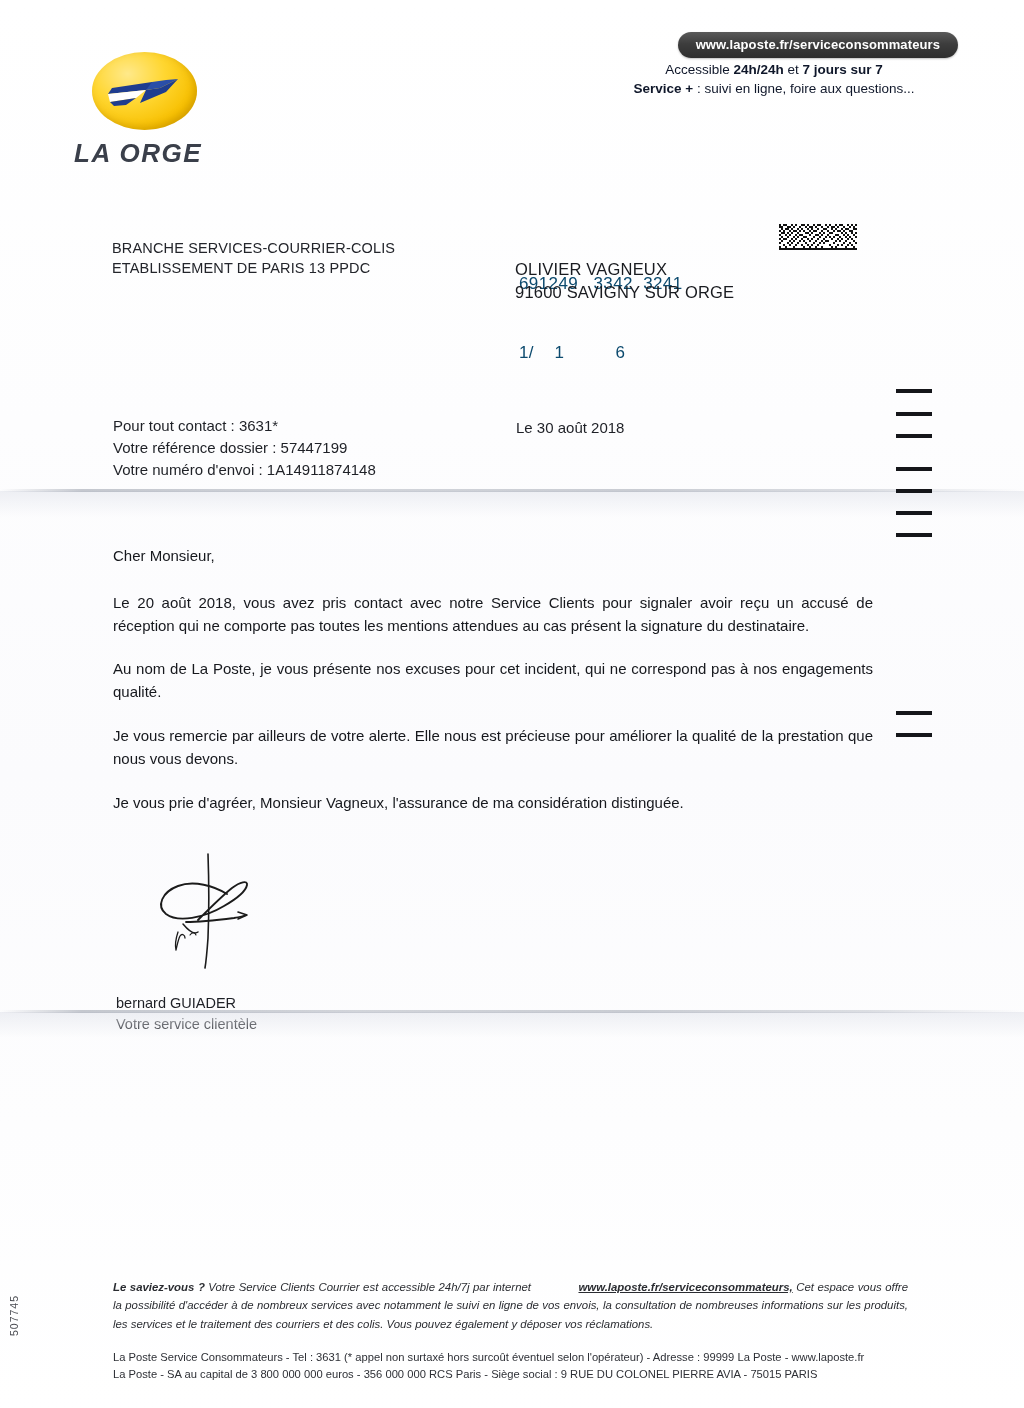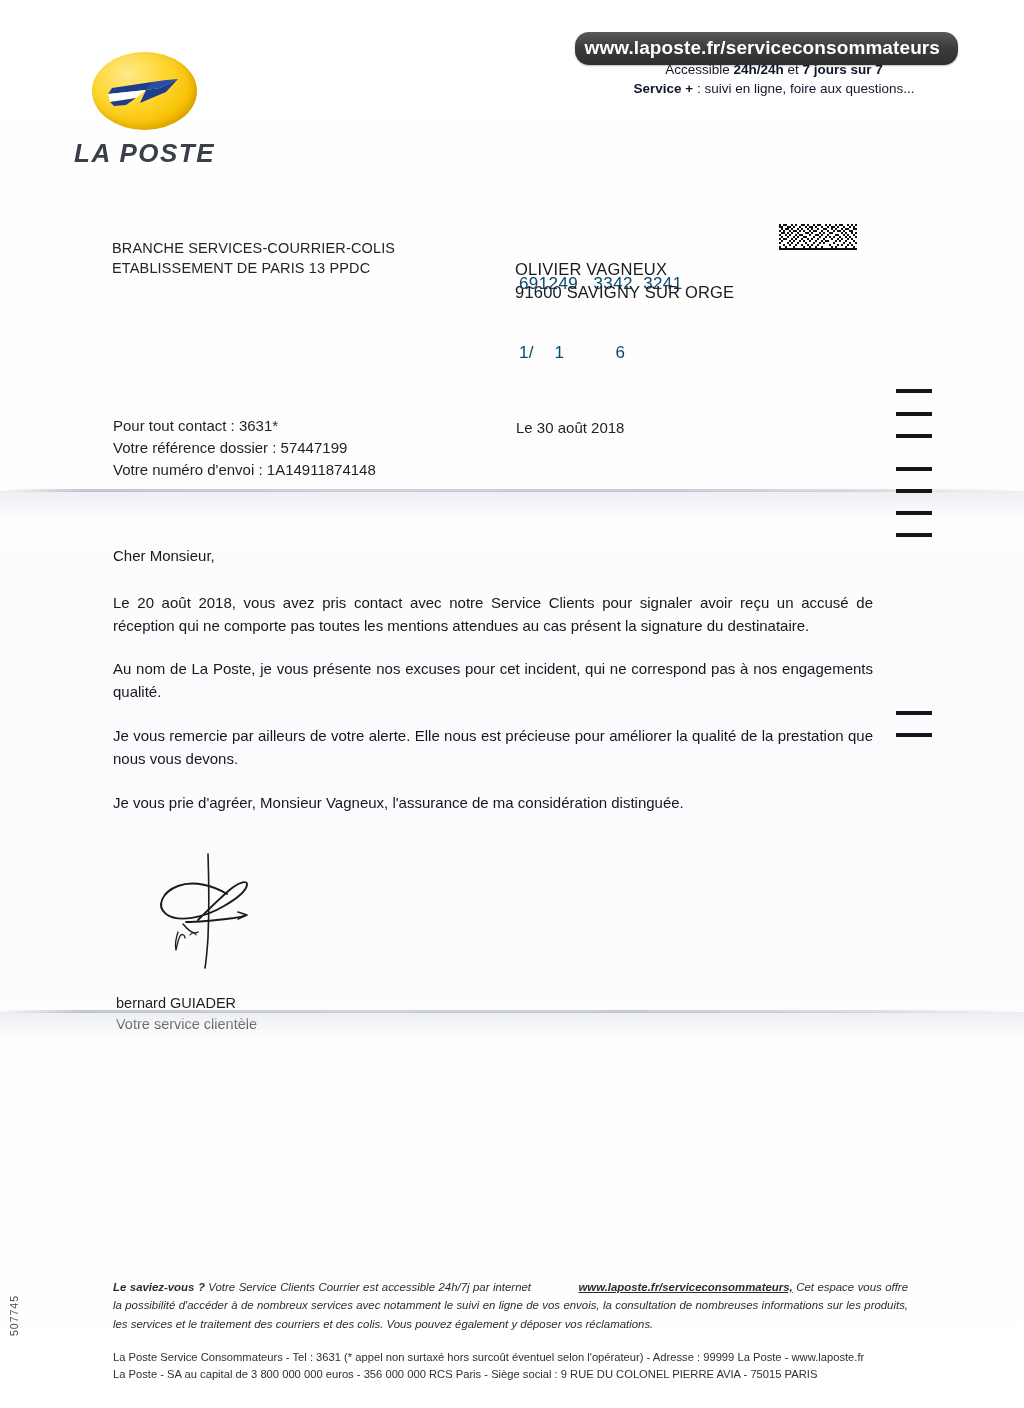--- a/index.html
+++ b/index.html
@@ -86,22 +86,22 @@
     padding-left: 2px;
   }
 
   .url-pill {
     position: absolute;
     right: 66px;
     top: 32px;
     background: linear-gradient(180deg, #5a5a5a 0%, #3d3d3d 45%, #2e2e2e 100%);
     color: #ffffff;
     border-radius: 14px;
-    padding: 5px 18px 6px 10px;
-    font-size: 19px;
+    padding: 5px 18px 6px 18px;
+    font-size: 13px;
     font-weight: bold;
     letter-spacing: 0.1px;
     white-space: nowrap;
     box-shadow: 0 1px 2px rgba(0,0,0,0.25);
   }
   .header-sub {
     position: absolute;
     right: 70px;
     top: 60px;
     width: 360px;
@@ -255,21 +255,21 @@
   <div class="logo-wrap">
     <div class="logo-oval">
       <svg class="bird" viewBox="0 0 78 38">
         <polygon points="6,16 46,10 54,10 40,18 2,22" fill="#1f3d8f"></polygon>
         <polygon points="46,10 60,8 72,7 54,16 40,18" fill="#2a4ea8"></polygon>
         <polygon points="2,22 40,18 30,26 4,30" fill="#ffffff"></polygon>
         <polygon points="40,18 54,16 72,7 60,20 34,31" fill="#1f3d8f"></polygon>
         <polygon points="4,30 30,26 20,33 8,34" fill="#1f3d8f"></polygon>
       </svg>
     </div>
-    <div class="logo-text">LA POSTE</div>
+    <div class="logo-text">LA ORGE</div>
   </div>
 
   <div class="url-pill">www.laposte.fr/serviceconsommateurs</div>
 
   <div class="header-sub">
     <div>
       <span>Accessible </span><b>24h/24h</b><span> et </span><b>7 jours sur 7</b>
     </div>
     <div>
       <b>Service +</b><span> : suivi en ligne, foire aux questions...</span>

